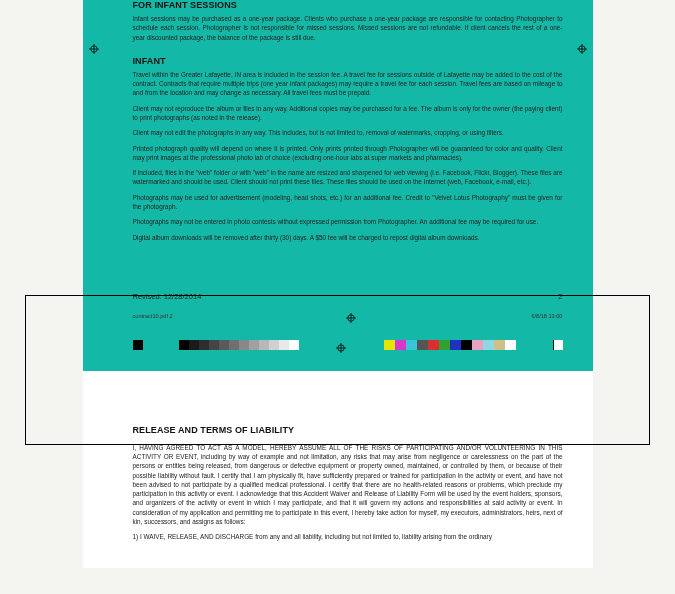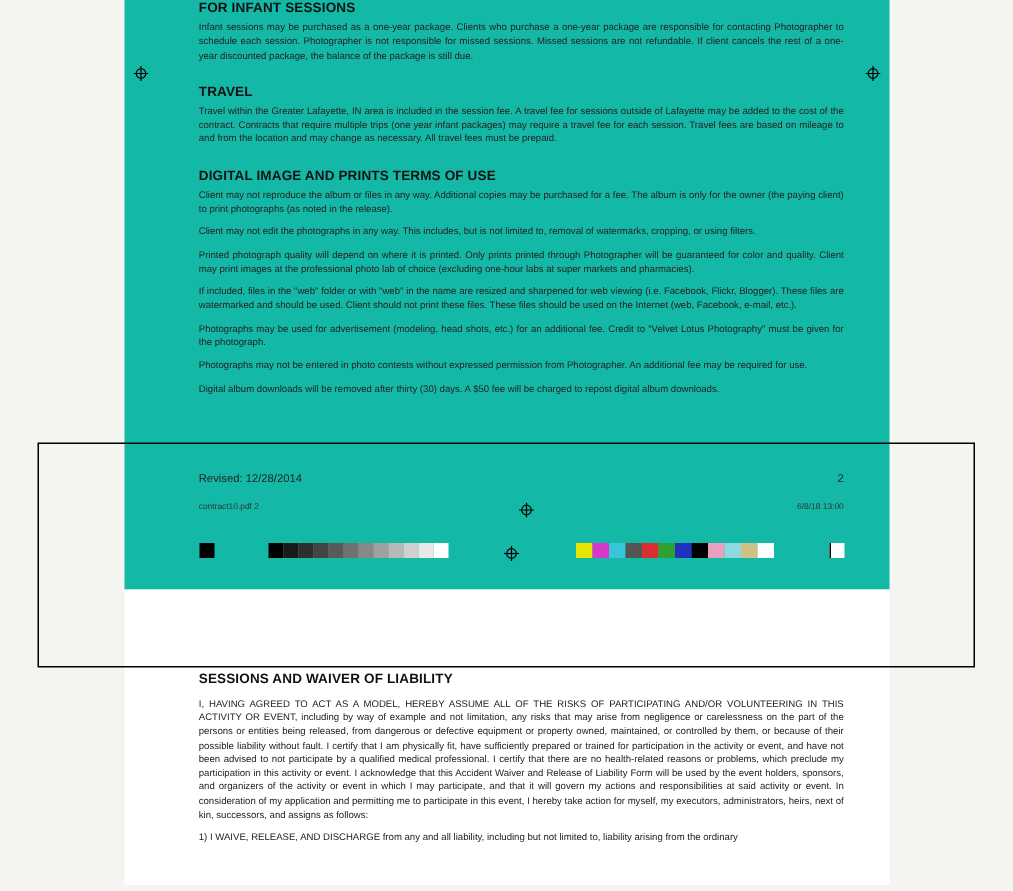--- a/index.html
+++ b/index.html
@@ -38,24 +38,23 @@
       <svg viewBox="0 0 10 10">
         <circle cx="5" cy="5" r="3.2" fill="none" stroke="#000" stroke-width="0.8"></circle>
         <line x1="5" y1="0" x2="5" y2="10" stroke="#000" stroke-width="0.8"></line>
         <line x1="0" y1="5" x2="10" y2="5" stroke="#000" stroke-width="0.8"></line>
       </svg>
     </span>
 
   <div class="heading" style="margin-top:0;">FOR INFANT SESSIONS</div>
   <div class="para">Infant sessions may be purchased as a one-year package. Clients who purchase a one-year package are responsible for contacting Photographer to schedule each session. Photographer is not responsible for missed sessions. Missed sessions are not refundable. If client cancels the rest of a one-year discounted package, the balance of the package is still due.</div>
 
-  <div class="heading">TRAVEL</div>
+  <div class="heading">INFANT</div>
   <div class="para">Travel within the Greater Lafayette, IN area is included in the session fee. A travel fee for sessions outside of Lafayette may be added to the cost of the contract. Contracts that require multiple trips (one year infant packages) may require a travel fee for each session. Travel fees are based on mileage to and from the location and may change as necessary. All travel fees must be prepaid.</div>
 
-  <div class="heading">DIGITAL IMAGE AND PRINTS TERMS OF USE</div>
   <div class="para">Client may not reproduce the album or files in any way. Additional copies may be purchased for a fee. The album is only for the owner (the paying client) to print photographs (as noted in the release).</div>
   <div class="para">Client may not edit the photographs in any way. This includes, but is not limited to, removal of watermarks, cropping, or using filters.</div>
   <div class="para">Printed photograph quality will depend on where it is printed. Only prints printed through Photographer will be guaranteed for color and quality. Client may print images at the professional photo lab of choice (excluding one-hour labs at super markets and pharmacies).</div>
   <div class="para">If included, files in the "web" folder or with "web" in the name are resized and sharpened for web viewing (i.e. Facebook, Flickr, Blogger). These files are watermarked and should be used. Client should not print these files. These files should be used on the Internet (web, Facebook, e-mail, etc.).</div>
   <div class="para">Photographs may be used for advertisement (modeling, head shots, etc.) for an additional fee. Credit to "Velvet Lotus Photography" must be given for the photograph.</div>
   <div class="para">Photographs may not be entered in photo contests without expressed permission from Photographer. An additional fee may be required for use.</div>
   <div class="para">Digital album downloads will be removed after thirty (30) days. A $50 fee will be charged to repost digital album downloads.</div>
 
   <div class="footer-row">
     <span class="footer-left">Revised: 12/28/2014</span>
@@ -105,18 +104,18 @@
         <div style="background: rgb(234, 160, 192);"></div>
         <div style="background: rgb(144, 216, 224);"></div>
         <div style="background: rgb(208, 192, 136);"></div>
         <div style="background: rgb(255, 255, 255);"></div>
       </div>
     <div class="strip-edge" style="background:#fff; border-left:1px solid #000;"></div>
   </div>
 </div>
 
 <div class="page2-wrap">
-  <div class="heading">SESSIONS AND WAIVER OF LIABILITY</div>
+  <div class="heading">RELEASE AND TERMS OF LIABILITY</div>
   <div class="para" style="margin-top:8px;">I, HAVING AGREED TO ACT AS A MODEL, HEREBY ASSUME ALL OF THE RISKS OF PARTICIPATING AND/OR VOLUNTEERING IN THIS ACTIVITY OR EVENT, including by way of example and not limitation, any risks that may arise from negligence or carelessness on the part of the persons or entities being released, from dangerous or defective equipment or property owned, maintained, or controlled by them, or because of their possible liability without fault. I certify that I am physically fit, have sufficiently prepared or trained for participation in the activity or event, and have not been advised to not participate by a qualified medical professional. I certify that there are no health-related reasons or problems, which preclude my participation in this activity or event. I acknowledge that this Accident Waiver and Release of Liability Form will be used by the event holders, sponsors, and organizers of the activity or event in which I may participate, and that it will govern my actions and responsibilities at said activity or event. In consideration of my application and permitting me to participate in this event, I hereby take action for myself, my executors, administrators, heirs, next of kin, successors, and assigns as follows:</div>
   <div class="para" style="margin-top:6px;">1) I WAIVE, RELEASE, AND DISCHARGE from any and all liability, including but not limited to, liability arising from the ordinary</div>
 </div>
 
 <div class="selection-box"></div>
 
 </body></html>

